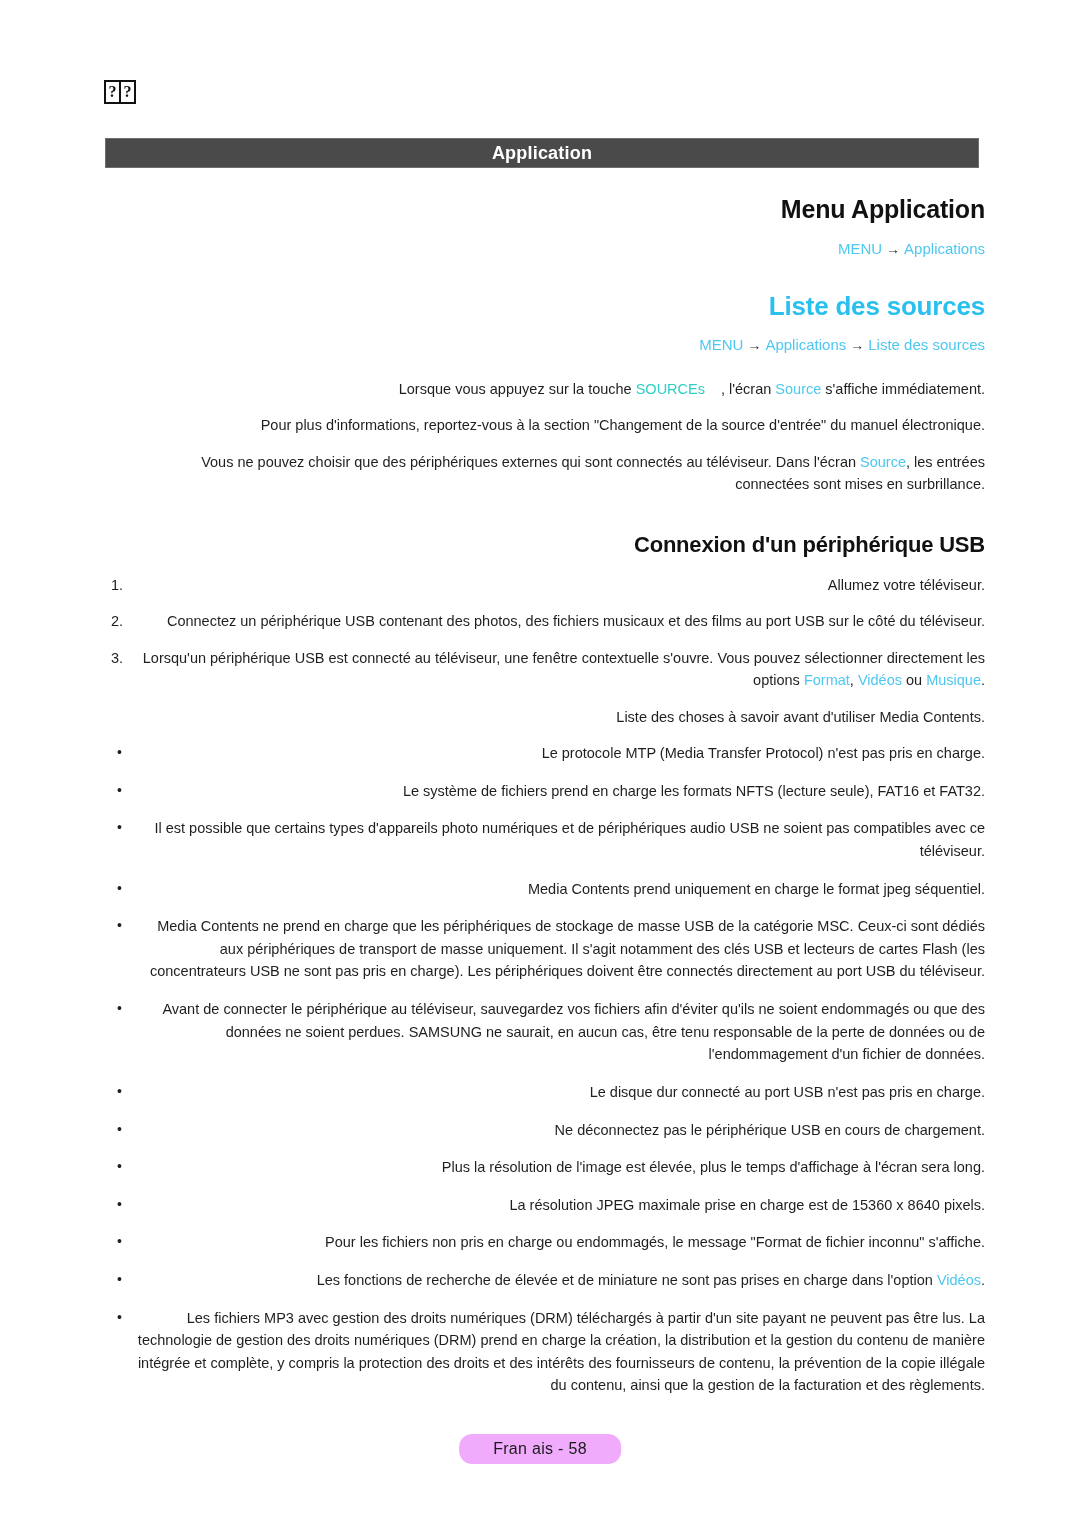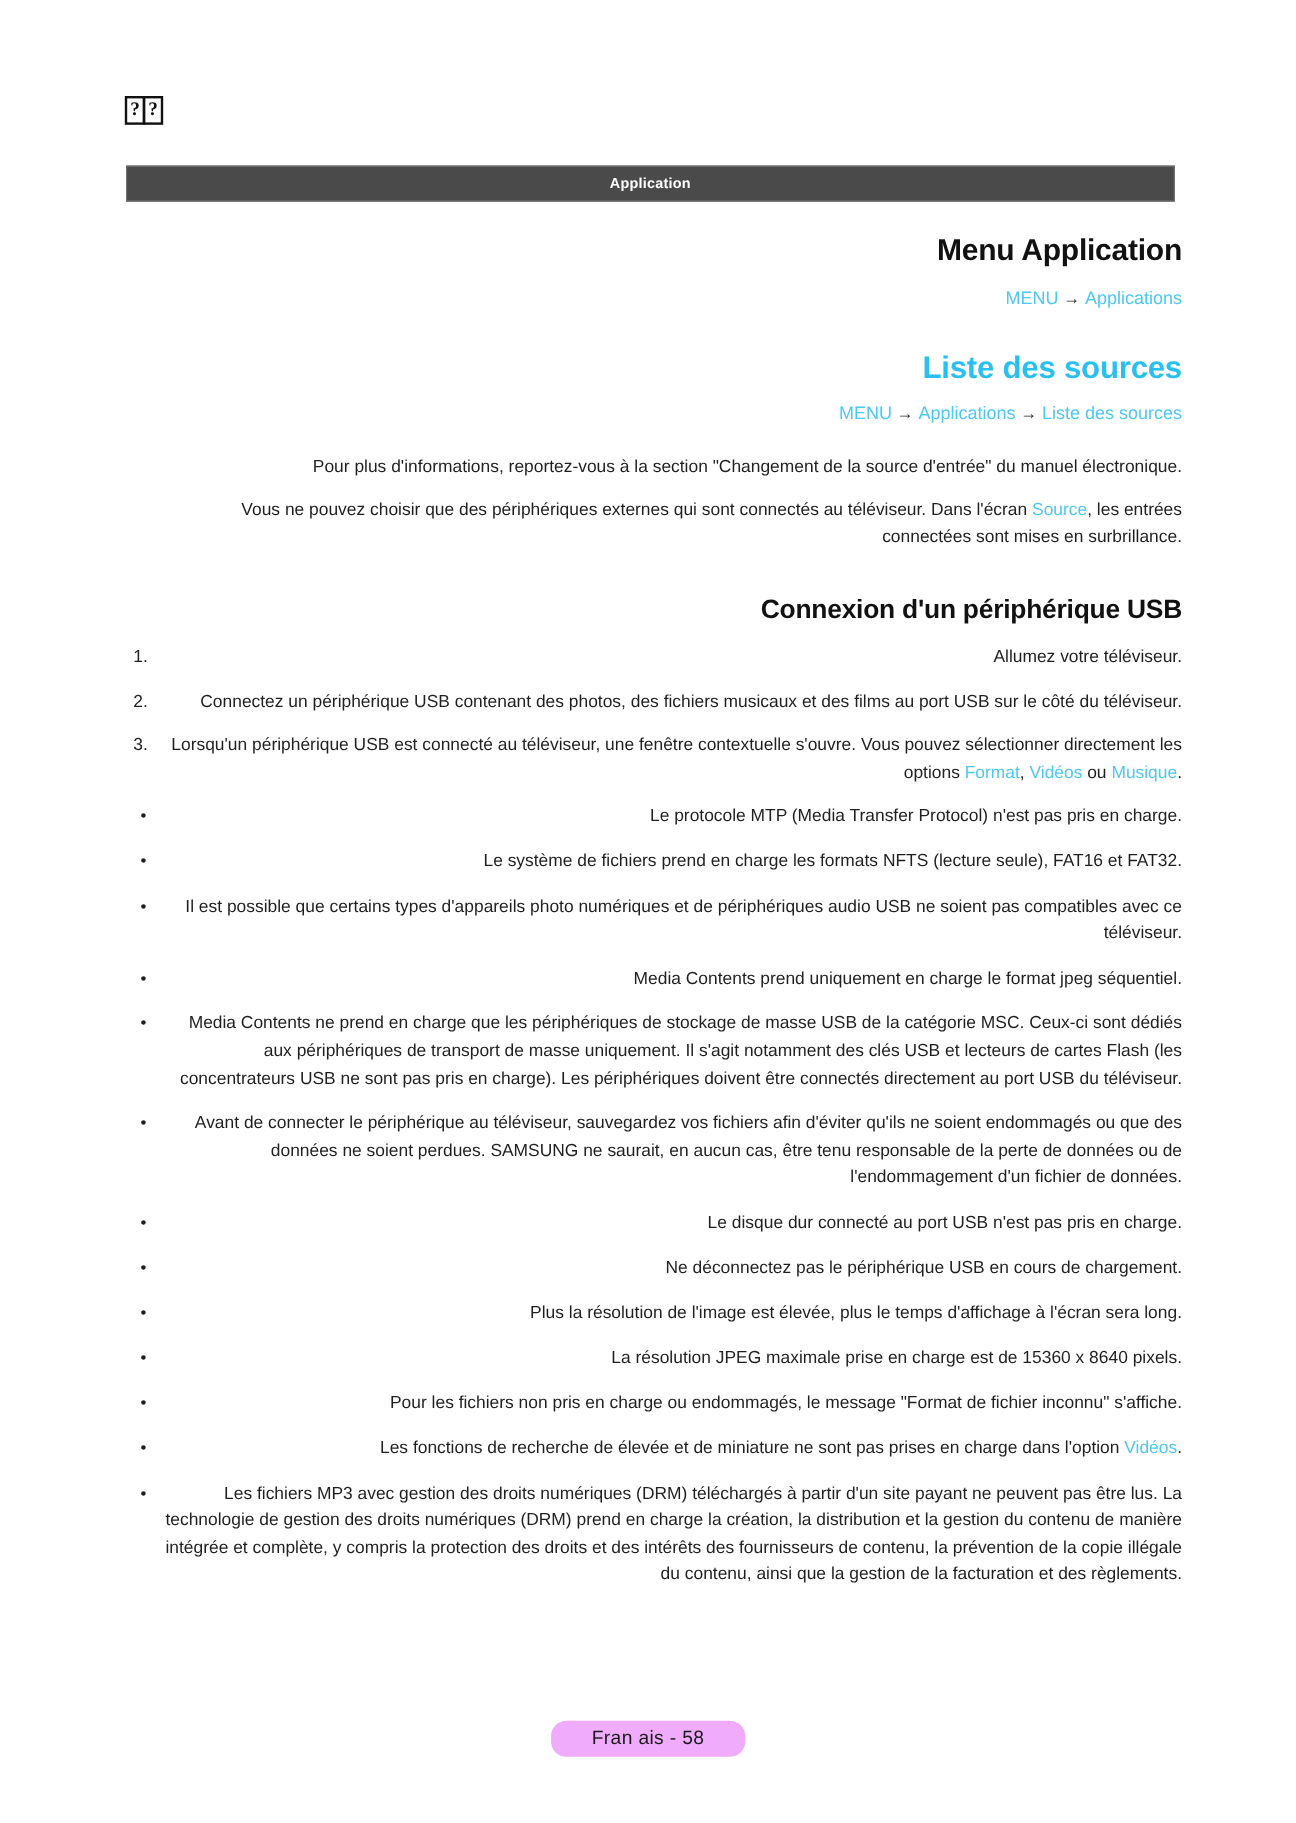--- a/index.html
+++ b/index.html
@@ -54,21 +54,21 @@
     height: 30px;
     background: #4a4a4a;
     border: 1px solid #6d6d6d;
     box-sizing: border-box;
     display: flex;
     align-items: center;
     justify-content: center;
   }
   .header-band-title {
     color: #ffffff;
-    font-size: 12px;
+    font-size: 18px;
     font-weight: bold;
     letter-spacing: 0.2px;
   }
 
   
   .content {
     position: absolute;
     left: 105px;
     top: 195px;
     width: 880px;
@@ -217,39 +217,41 @@
     <div class="breadcrumb">
       <span class="crumb">MENU</span><span class="arrow">→</span><span class="crumb">Applications</span>
     </div>
 
     <h2 class="cyan-title">Liste des sources</h2>
 
     <div class="breadcrumb">
       <span class="crumb">MENU</span><span class="arrow">→</span><span class="crumb">Applications</span><span class="arrow">→</span><span class="crumb">Liste des sources</span>
     </div>
 
+    <p class="para"><span>Lorsque vous appuyez sur la touche </span><span class="lk-teal">SOURCEs</span><span class="gap-glyph"></span><span>, l'écran </span><span class="lk">Source</span><span> s'affiche immédiatement.</span></p>
 
     <p class="para">Pour plus d'informations, reportez-vous à la section "Changement de la source d'entrée" du manuel électronique.</p>
 
     <p class="para"><span>Vous ne pouvez choisir que des périphériques externes qui sont connectés au téléviseur. Dans l'écran </span><span class="lk">Source</span><span>, les entrées connectées sont mises en surbrillance.</span></p>
 
     <h3 class="sub-title">Connexion d'un périphérique USB</h3>
 
     <ol class="num-list">
       <li>
         <span class="num">1.</span><span>Allumez votre téléviseur.</span>
       </li>
       <li>
         <span class="num">2.</span><span>Connectez un périphérique USB contenant des photos, des fichiers musicaux et des films au port USB sur le côté du téléviseur.</span>
       </li>
       <li>
         <span class="num">3.</span><span><span>Lorsqu'un périphérique USB est connecté au téléviseur, une fenêtre contextuelle s'ouvre. Vous pouvez sélectionner directement les options </span><span class="lk">Format</span><span>, </span><span class="lk">Vidéos</span><span> ou </span><span class="lk">Musique</span><span>.</span></span>
       </li>
     </ol>
 
+    <p class="inner-note">Liste des choses à savoir avant d'utiliser Media Contents.</p>
 
     <ul class="bullet-list">
       <li><span class="dot">•</span><span>Le protocole MTP (Media Transfer Protocol) n'est pas pris en charge.</span></li>
       <li><span class="dot">•</span><span>Le système de fichiers prend en charge les formats NFTS (lecture seule), FAT16 et FAT32.</span></li>
       <li><span class="dot">•</span><span>Il est possible que certains types d'appareils photo numériques et de périphériques audio USB ne soient pas compatibles avec ce téléviseur.</span></li>
       <li><span class="dot">•</span><span>Media Contents prend uniquement en charge le format jpeg séquentiel.</span></li>
       <li><span class="dot">•</span><span>Media Contents ne prend en charge que les périphériques de stockage de masse USB de la catégorie MSC. Ceux-ci sont dédiés aux périphériques de transport de masse uniquement. Il s'agit notamment des clés USB et lecteurs de cartes Flash (les concentrateurs USB ne sont pas pris en charge). Les périphériques doivent être connectés directement au port USB du téléviseur.</span></li>
       <li><span class="dot">•</span><span>Avant de connecter le périphérique au téléviseur, sauvegardez vos fichiers afin d'éviter qu'ils ne soient endommagés ou que des données ne soient perdues. SAMSUNG ne saurait, en aucun cas, être tenu responsable de la perte de données ou de l'endommagement d'un fichier de données.</span></li>
       <li><span class="dot">•</span><span>Le disque dur connecté au port USB n'est pas pris en charge.</span></li>
       <li><span class="dot">•</span><span>Ne déconnectez pas le périphérique USB en cours de chargement.</span></li>

